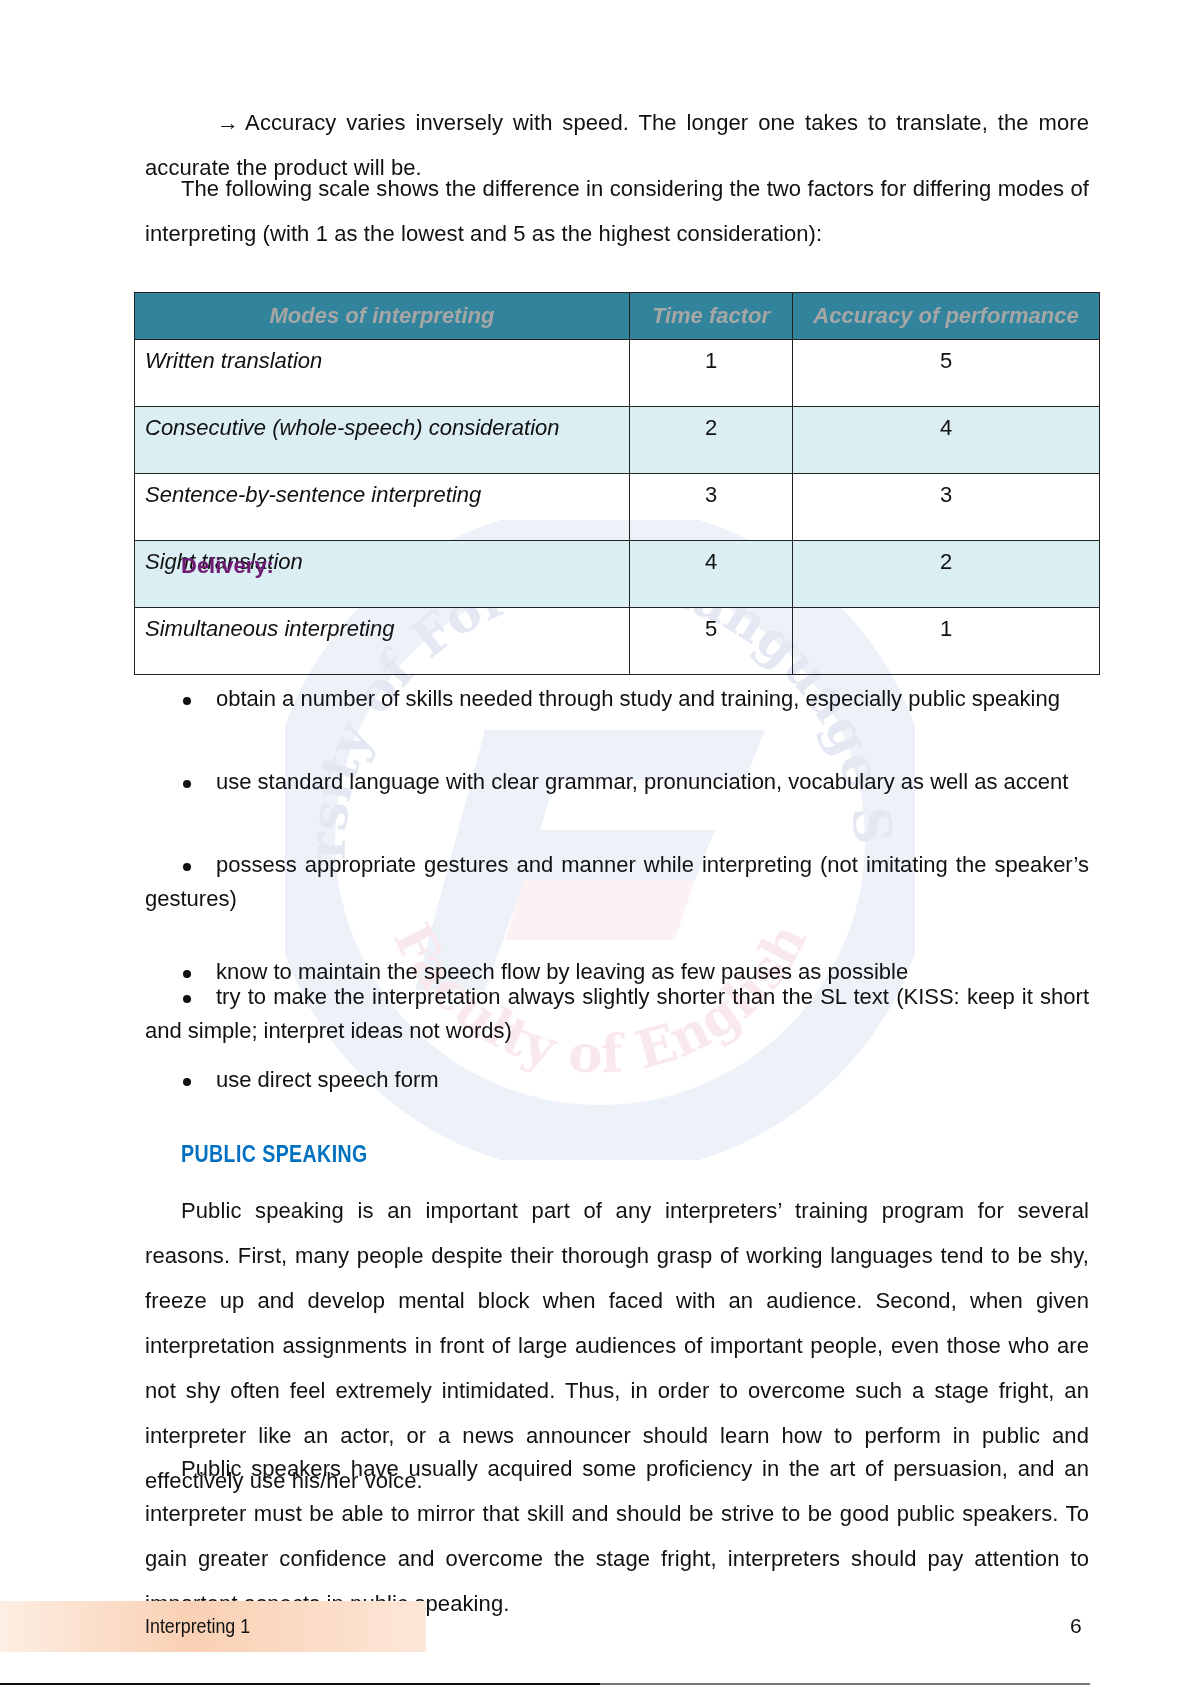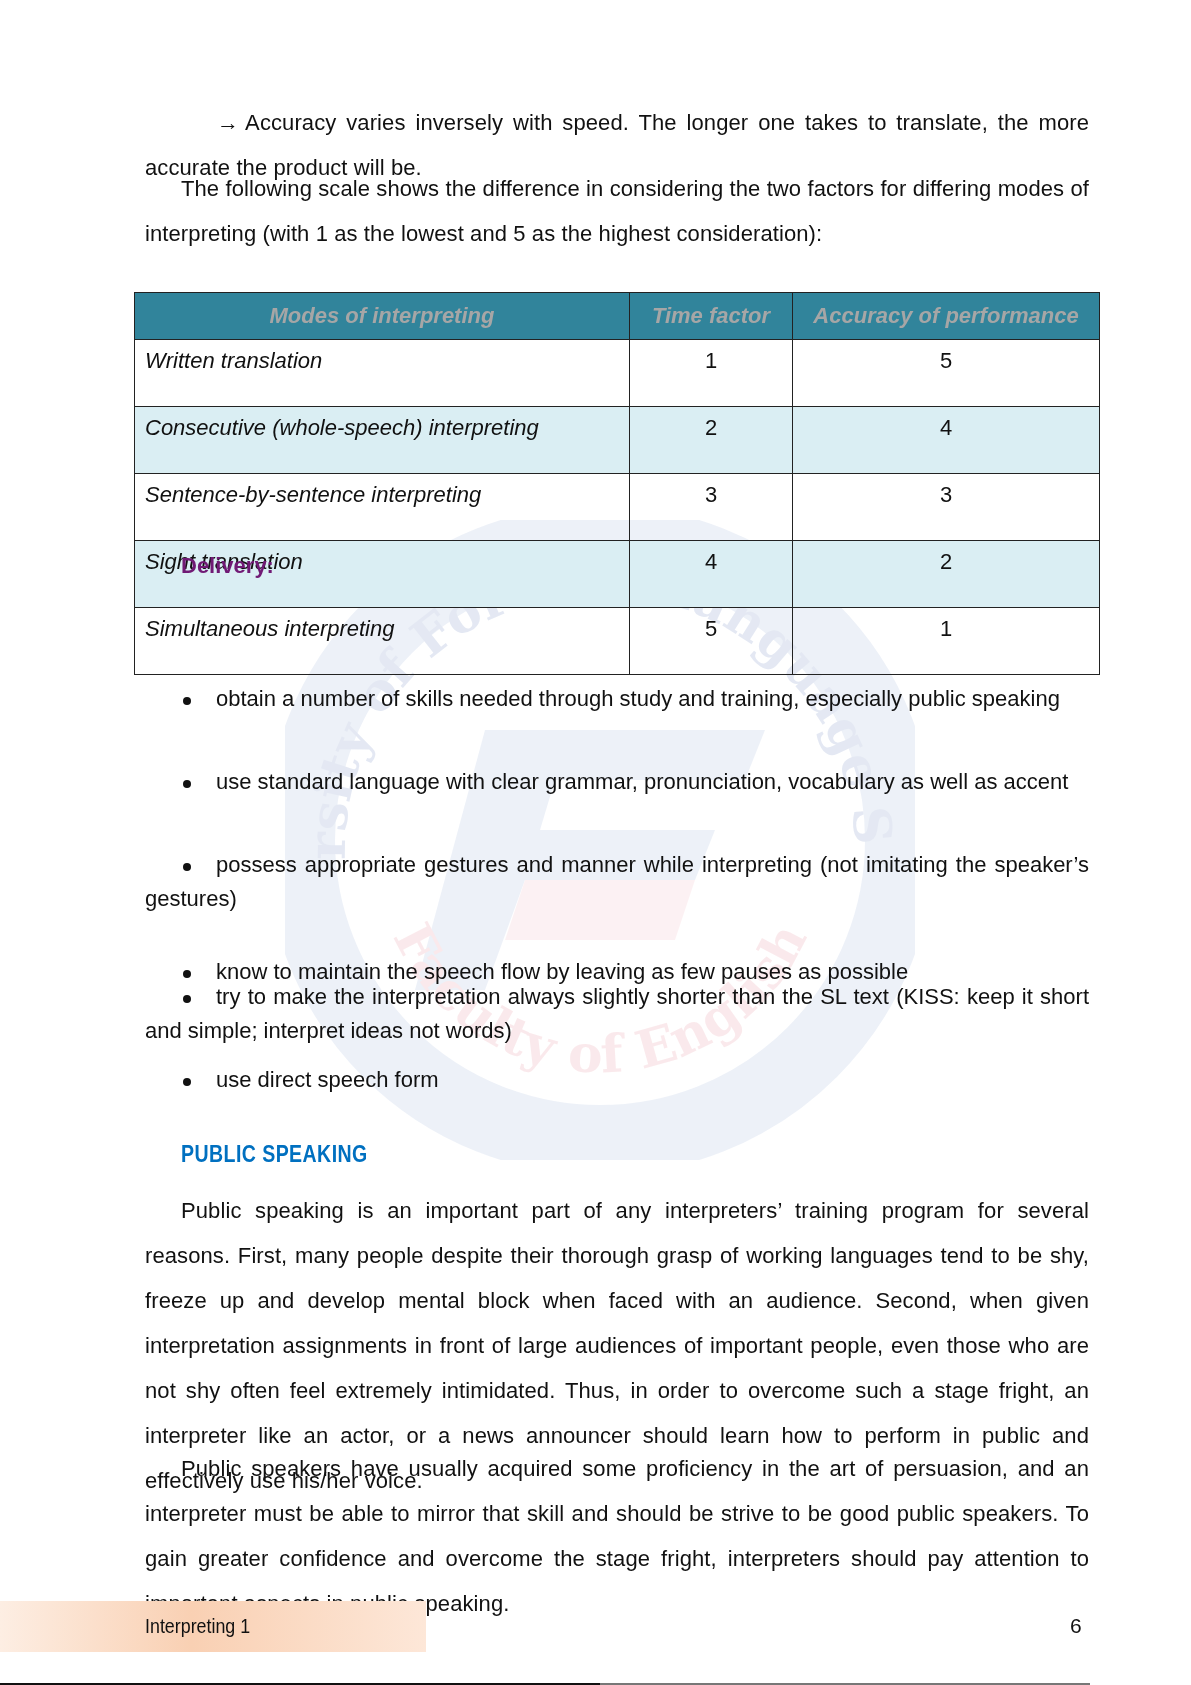--- a/index.html
+++ b/index.html
@@ -111,21 +111,21 @@
         <th>Accuracy of performance</th>
       </tr>
     </thead>
     <tbody>
       <tr>
         <td class="mode">Written translation</td>
         <td class="num">1</td>
         <td class="num">5</td>
       </tr>
       <tr class="alt">
-        <td class="mode">Consecutive (whole-speech) interpreting</td>
+        <td class="mode">Consecutive (whole-speech) consideration</td>
         <td class="num">2</td>
         <td class="num">4</td>
       </tr>
       <tr>
         <td class="mode">Sentence-by-sentence interpreting</td>
         <td class="num">3</td>
         <td class="num">3</td>
       </tr>
       <tr class="alt">
         <td class="mode">Sight translation</td>

